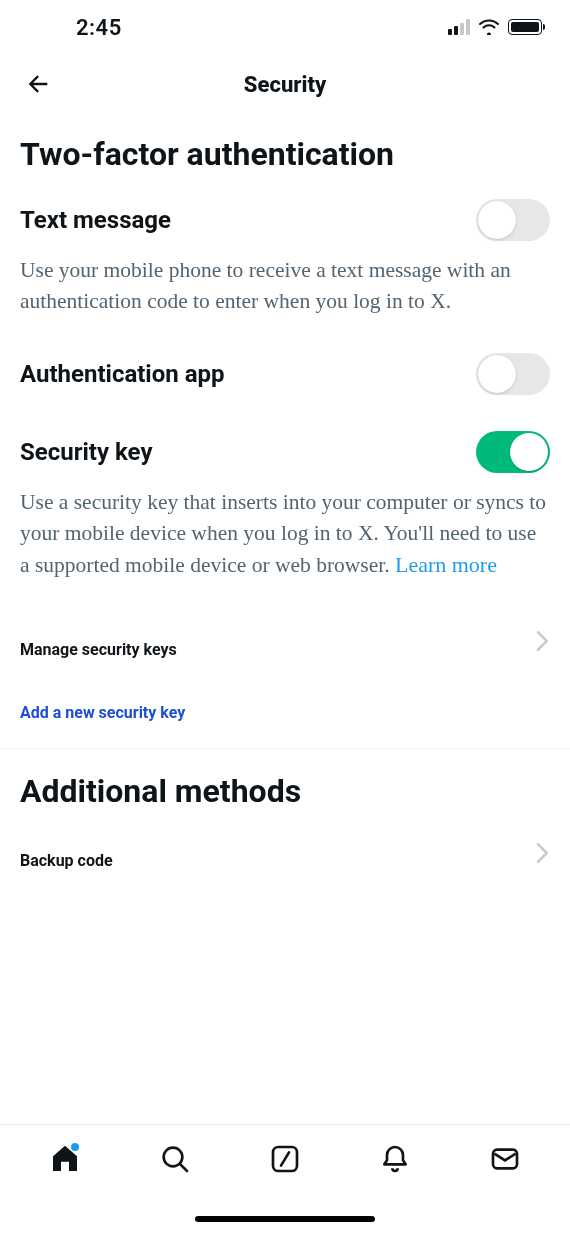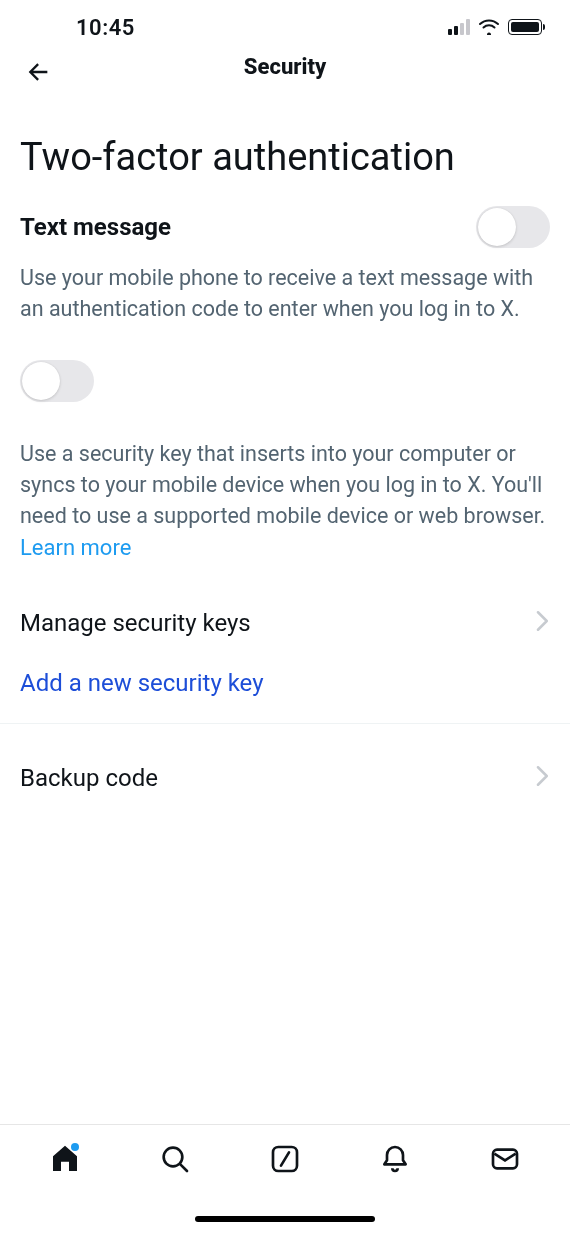--- a/index.html
+++ b/index.html
@@ -77,21 +77,21 @@
       width: 100%;
       height: 100%;
       background:#0f1419;
       border-radius:2px;
     }
 
     
     .nav-header {
       height: 60px;
       display: flex;
-      align-items: flex-start;
+      align-items: center;
       padding: 0 20px;
       position: relative;
     }
     .back-btn {
       position: absolute;
       left: 20px;
       width: 36px;
       height: 36px;
       display: flex;
       align-items: center;
@@ -102,22 +102,22 @@
       text-align: center;
       font-size: 22px;
       font-weight: 800;
     }
 
     
     .content {
       padding: 22px 20px 0 20px;
     }
     .section-heading {
-      font-size: 38px;
-      font-weight: 400;
+      font-size: 32px;
+      font-weight: 700;
       line-height: 1.15;
       margin-bottom: 26px;
     }
     .section-heading.second {
       margin-top: 0;
       margin-bottom: 14px;
     }
 
     .option-block {
       margin-bottom: 36px;
@@ -133,20 +133,21 @@
     }
     .option-title {
       font-size: 24px;
       font-weight: 700;
     }
     .option-desc {
       font-size: 21.5px;
       line-height: 1.45;
       color: #536471;
       font-weight: 400;
+      font-family: Liberation Serif, serif;
     }
     .learn-more {
       color: #1d9bf0;
       font-size: 22px;
       display: inline;
     }
 
     
     .toggle {
       width: 74px;
@@ -175,23 +176,24 @@
     }
 
     
     .row-link {
       display: flex;
       align-items: center;
       justify-content: space-between;
       padding: 16px 0;
     }
     .row-link .label {
-      font-size: 24px;
-      font-weight: 400;
+      font-size: 16px;
+      font-weight: 700;
       color: #0f1419;
+      margin-top: 12px;
     }
     .row-link.accent .label {
       color: #1d4ed8;
     }
     .chevron {
       color: #c7cbd0;
     }
 
     .divider {
       height: 1px;
@@ -240,21 +242,21 @@
       height: 6px;
       background: #000;
       border-radius: 3px;
       margin: auto auto 12px auto;
     }
   </style>
 </head>
 <body>
 
 <div class="status-bar">
-  <div class="status-time">10:45</div>
+  <div class="status-time">2:45</div>
   <div class="status-right">
     <div class="signal-bars">
       <span></span>
         <span></span>
         <span></span>
         <span></span>
     </div>
     <div class="wifi-icon">
       <svg width="22" height="16" viewBox="0 0 22 16">
         <path d="M11 13.5 a2 2 0 1 0 0.001 0 Z" fill="#0f1419"></path>
@@ -285,47 +287,55 @@
       <div class="option-title">Text message</div>
       <div class="toggle">
         <div class="knob"></div>
       </div>
     </div>
     <div class="option-desc">Use your mobile phone to receive a text message with an authentication code to enter when you log in to X.</div>
   </div>
 
   <div class="option-block">
     <div class="option-row">
+      <div class="option-title">Authentication app</div>
       <div class="toggle">
         <div class="knob"></div>
       </div>
     </div>
   </div>
 
   <div class="option-block last">
+    <div class="option-row">
+      <div class="option-title">Security key</div>
+      <div class="toggle on">
+        <div class="knob"></div>
+      </div>
+    </div>
     <div class="option-desc">
       <span>Use a security key that inserts into your computer or syncs to your mobile device when you log in to X. You'll need to use a supported mobile device or web browser. </span><span class="learn-more">Learn more</span>
     </div>
   </div>
 
   <div class="row-link">
     <span class="label">Manage security keys</span>
     <span class="chevron">
       <svg width="14" height="20" viewBox="0 0 10 16">
           <path d="M1 1 L8 8 L1 15" stroke="#c7cbd0" stroke-width="2" fill="none" stroke-linecap="round" stroke-linejoin="round"></path>
         </svg>
     </span>
   </div>
 
   <div class="row-link accent">
     <span class="label">Add a new security key</span>
   </div>
 
   <div class="divider"></div>
 
+  <h1 class="section-heading second">Additional methods</h1>
 
   <div class="row-link" style="padding-bottom:4px">
     <span class="label">Backup code</span>
     <span class="chevron">
       <svg width="14" height="20" viewBox="0 0 10 16">
           <path d="M1 1 L8 8 L1 15" stroke="#c7cbd0" stroke-width="2" fill="none" stroke-linecap="round" stroke-linejoin="round"></path>
         </svg>
     </span>
   </div>
 </div>

